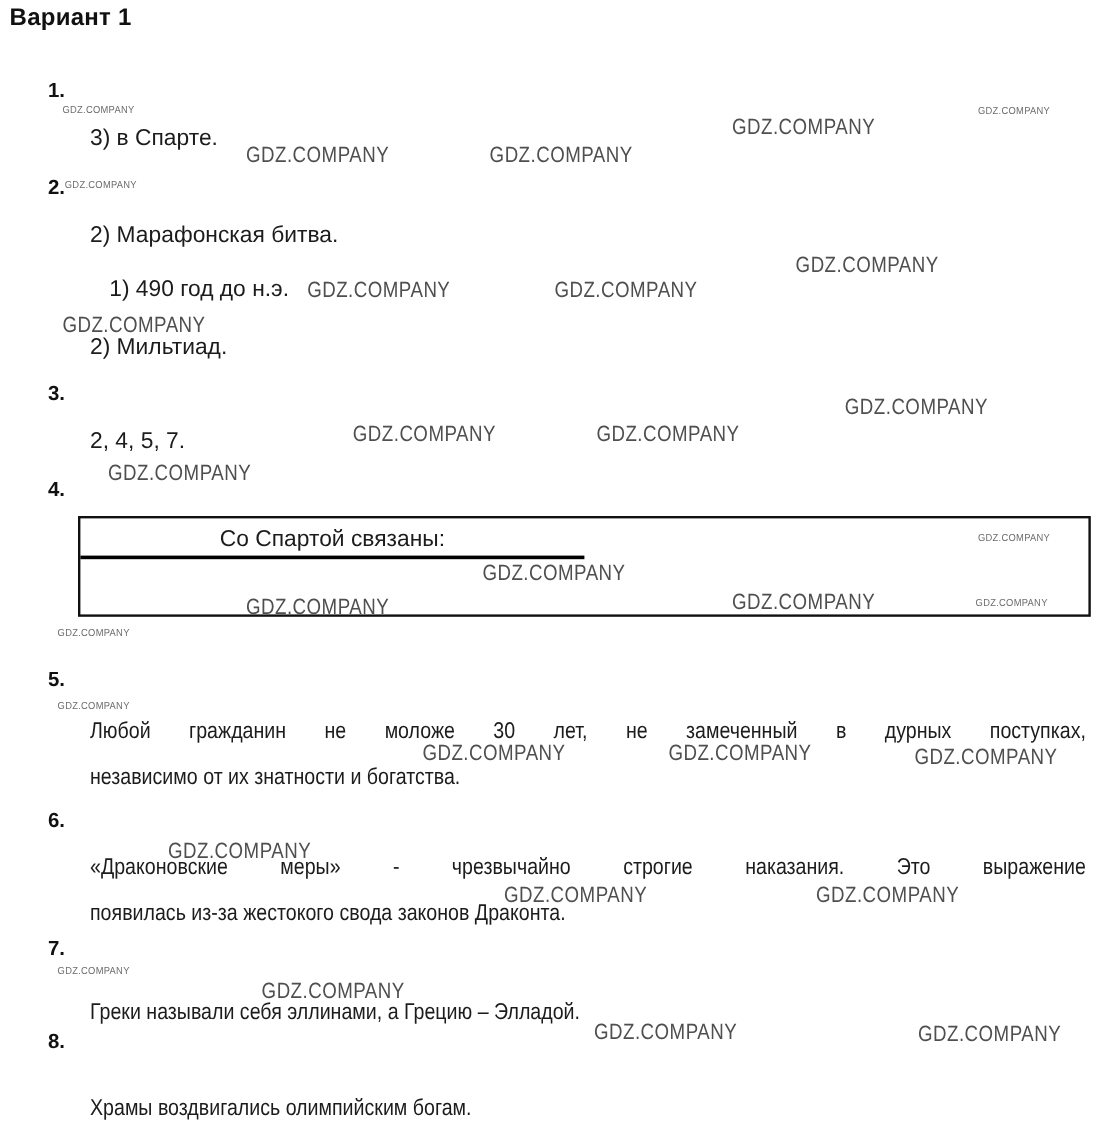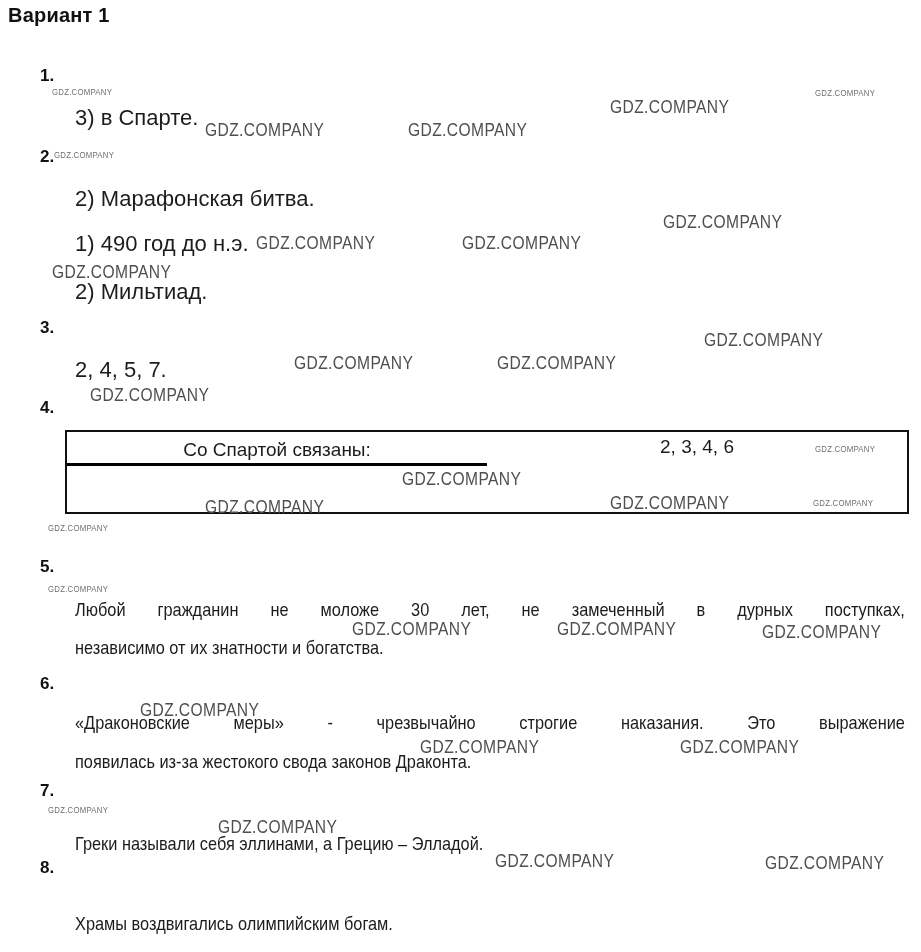--- a/index.html
+++ b/index.html
@@ -7,21 +7,21 @@
     position:relative;
     width:921px;height:952px;
     background:#ffffff;
     font-family:Liberation Sans, sans-serif;
     color:#1a1a1a;
     overflow:hidden;
   }
   .abs{position:absolute;white-space:nowrap;}
   .title{font-size:20px;font-weight:bold;color:#111;letter-spacing:0.2px;}
   .num{font-size:17px;font-weight:bold;color:#111;}
-  .ans{font-size:22px;color:#1c1c1c;}
+  .ans{font-size:19px;color:#1c1c1c;}
   
   .cond{
     font-size:19px;color:#1c1c1c;
     transform:scaleX(0.86);transform-origin:0 0;
   }
   .just{
     width:965px;white-space:normal;
     text-align:justify;text-align-last:justify;
   }
   
@@ -62,30 +62,29 @@
 
 <div class="sheet">
 
   <div class="abs title" style="left:8px;top:4px;">Вариант 1</div>
 
   <div class="abs num" style="left:40px;top:66px;">1.</div>
   <div class="abs ans" style="left:75px;top:105px;">3) в Спарте.</div>
 
   <div class="abs num" style="left:40px;top:147px;">2.</div>
   <div class="abs ans" style="left:75px;top:186px;text-align:center;">2) Марафонская битва.</div>
-  <div class="abs ans" style="left:75px;top:231px;">1) 490 год до н.э.</div>
+  <div class="abs ans" style="left:91px;top:231px;">1) 490 год до н.э.</div>
   <div class="abs ans" style="left:75px;top:279px;">2) Мильтиад.</div>
 
   <div class="abs num" style="left:40px;top:318px;">3.</div>
   <div class="abs ans" style="left:75px;top:357px;">2, 4, 5, 7.</div>
 
   <div class="abs num" style="left:40px;top:398px;">4.</div>
   <div class="tbl">
     <div class="cell hdr">Со Спартой связаны:</div>
-    <div class="cell val">2, 3, 4, 6</div>
   </div>
 
   <div class="abs num" style="left:40px;top:557px;">5.</div>
   <div class="abs cond just" style="left:75px;top:599px;">Любой гражданин не моложе 30 лет, не замеченный в дурных поступках,</div>
   <div class="abs cond" style="left:75px;top:637px;">независимо от их знатности и богатства.</div>
 
   <div class="abs num" style="left:40px;top:674px;">6.</div>
   <div class="abs cond just" style="left:75px;top:712px;">«Драконовские меры» - чрезвычайно строгие наказания. Это выражение</div>
   <div class="abs cond" style="left:75px;top:751px;">появилась из-за жестокого свода законов Драконта.</div>
 

